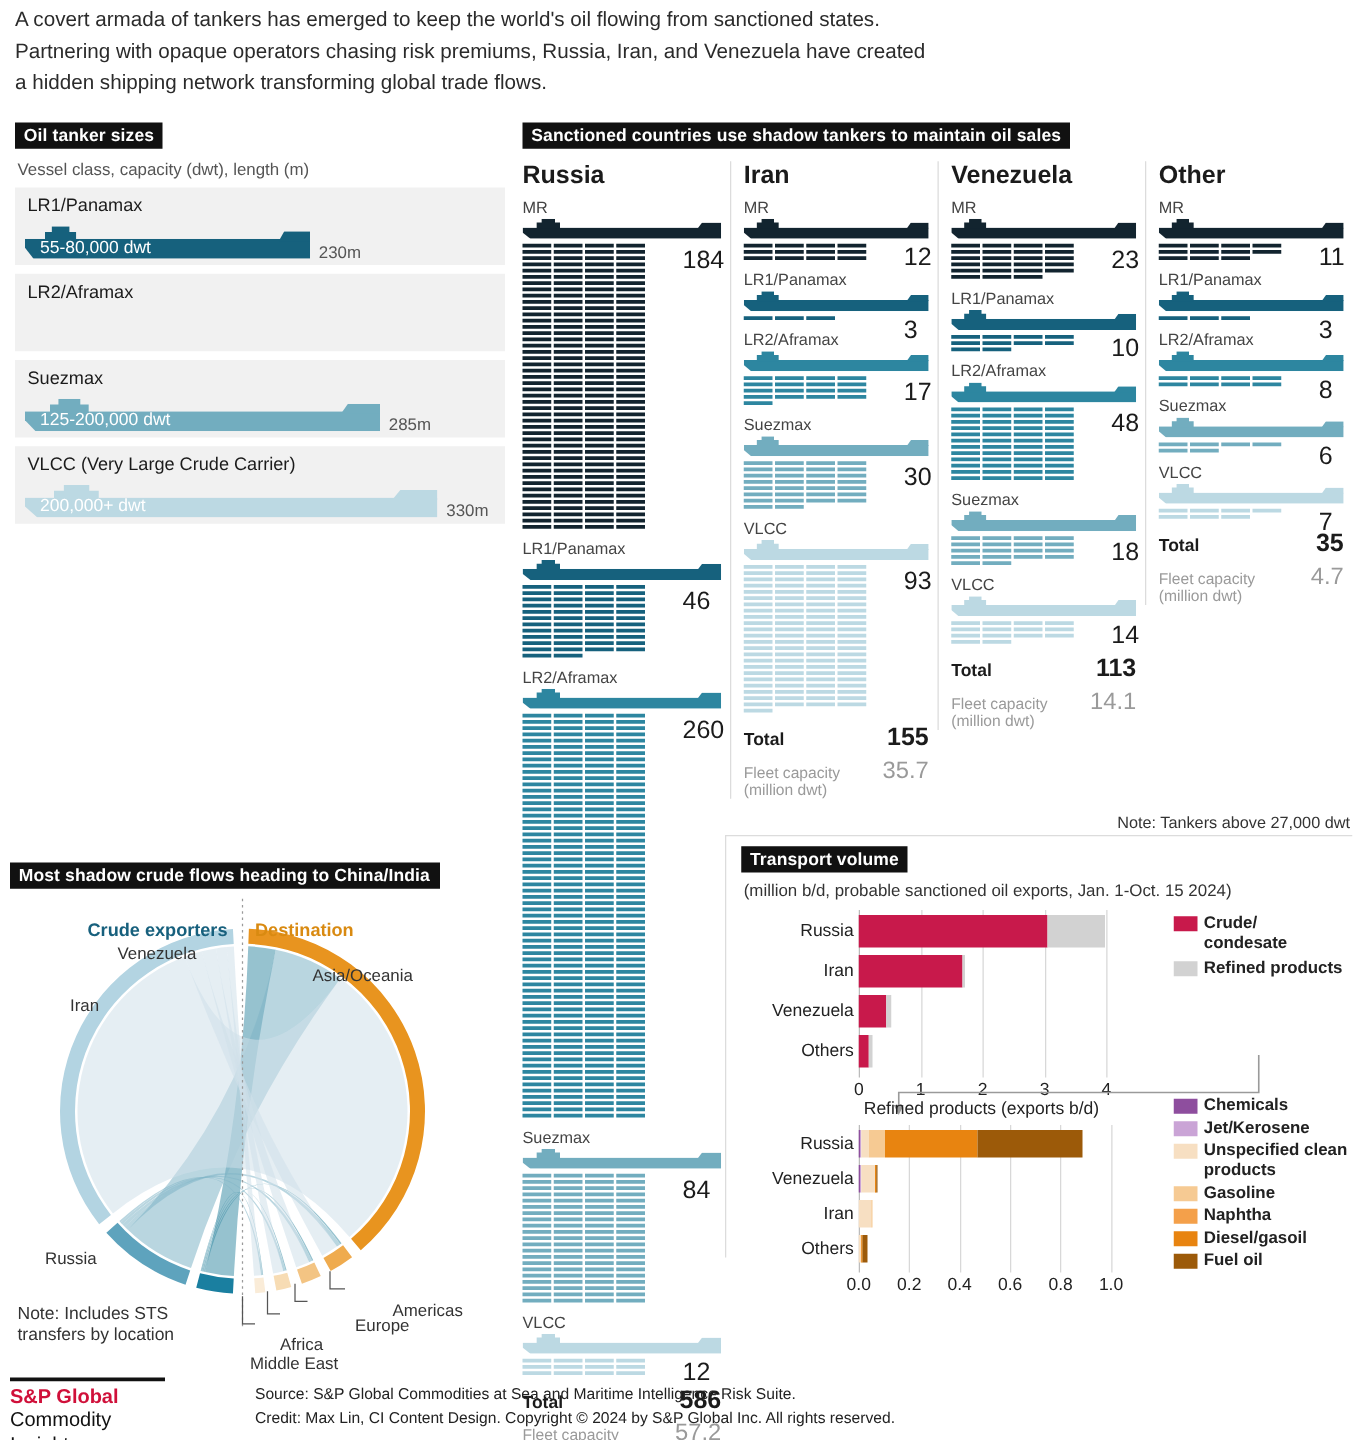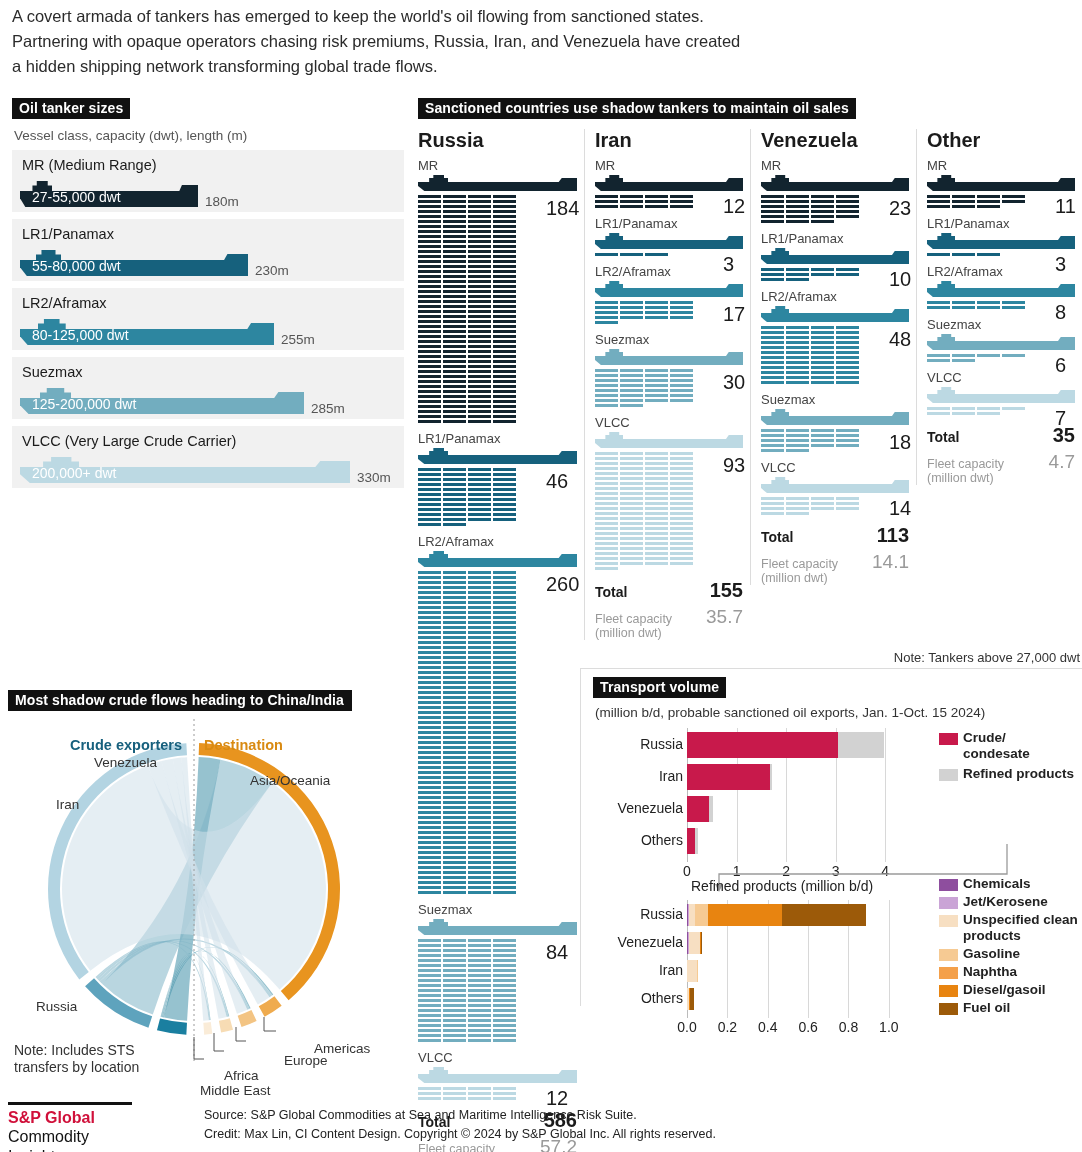--- a/index.html
+++ b/index.html
@@ -86,54 +86,33 @@
 </head>
 <body>
 
 <div class="intro">A covert armada of tankers has emerged to keep the world's oil flowing from sanctioned states. Partnering with opaque operators chasing risk premiums, Russia, Iran, and Venezuela have created a hidden shipping network transforming global trade flows.</div>
 
 <div id="tanker-sizes">
   <div class="sectitle">Oil tanker sizes</div>
   <div class="subcap">Vessel class, capacity (dwt), length (m)</div>
   <div id="vessel-rows">
       <div class="vrow">
-        <div class="vname">MR (Medium Range)</div>
-        <div class="shipwrap">
-          <div class="ship" style="width:178px">
-            <div class="hull" style="background:#12242f"></div>
-            <div class="bow" style="background:#12242f"></div>
-            <div class="house" style="background:#12242f"></div>
-          </div>
-          <div class="dwt">27-55,000 dwt</div>
-          <div class="lenlab" style="left:185px">180m</div>
-        </div>
-      </div>
-      <div class="vrow">
         <div class="vname">LR1/Panamax</div>
         <div class="shipwrap">
           <div class="ship" style="width:228px">
             <div class="hull" style="background:#16617d"></div>
             <div class="bow" style="background:#16617d"></div>
             <div class="house" style="background:#16617d"></div>
           </div>
           <div class="dwt">55-80,000 dwt</div>
           <div class="lenlab" style="left:235px">230m</div>
         </div>
       </div>
       <div class="vrow">
         <div class="vname">LR2/Aframax</div>
-        <div class="shipwrap">
-          <div class="ship" style="width:254px">
-            <div class="hull" style="background:#2d86a0"></div>
-            <div class="bow" style="background:#2d86a0"></div>
-            <div class="house" style="background:#2d86a0"></div>
-          </div>
-          <div class="dwt">80-125,000 dwt</div>
-          <div class="lenlab" style="left:261px">255m</div>
-        </div>
       </div>
       <div class="vrow">
         <div class="vname">Suezmax</div>
         <div class="shipwrap">
           <div class="ship" style="width:284px">
             <div class="hull" style="background:#72adbf"></div>
             <div class="bow" style="background:#72adbf"></div>
             <div class="house" style="background:#72adbf"></div>
           </div>
           <div class="dwt">125-200,000 dwt</div>
@@ -1458,21 +1437,21 @@
       <div class="swatch" style="left:344px;top:39px;background:#f7dfc2"></div>
       <div class="lgd" style="left:368px;top:36px;width:140px;">Unspecified clean products</div>
       <div class="swatch" style="left:344px;top:73px;background:#f6ca93"></div>
       <div class="lgd" style="left:368px;top:70px;width:140px;">Gasoline</div>
       <div class="swatch" style="left:344px;top:91px;background:#f4a04a"></div>
       <div class="lgd" style="left:368px;top:88px;width:140px;">Naphtha</div>
       <div class="swatch" style="left:344px;top:109px;background:#e88410"></div>
       <div class="lgd" style="left:368px;top:106px;width:140px;">Diesel/gasoil</div>
       <div class="swatch" style="left:344px;top:127px;background:#9c5a09"></div>
       <div class="lgd" style="left:368px;top:124px;width:140px;">Fuel oil</div>
-      <div style="position: absolute; left: 96px; top: 2px; font-size: 14px; color: rgb(34, 34, 34);">Refined products (million b/d)</div>
+      <div style="position: absolute; left: 96px; top: 2px; font-size: 14px; color: rgb(34, 34, 34);">Refined products (exports b/d)</div>
     </div>
 </div>
 
 <div id="footer">
   <div class="sp">
     <div class="spbar"></div>
     <div class="sp1">S&amp;P Global</div>
     <div class="sp2">Commodity Insights</div>
   </div>
   <div class="srcs">

